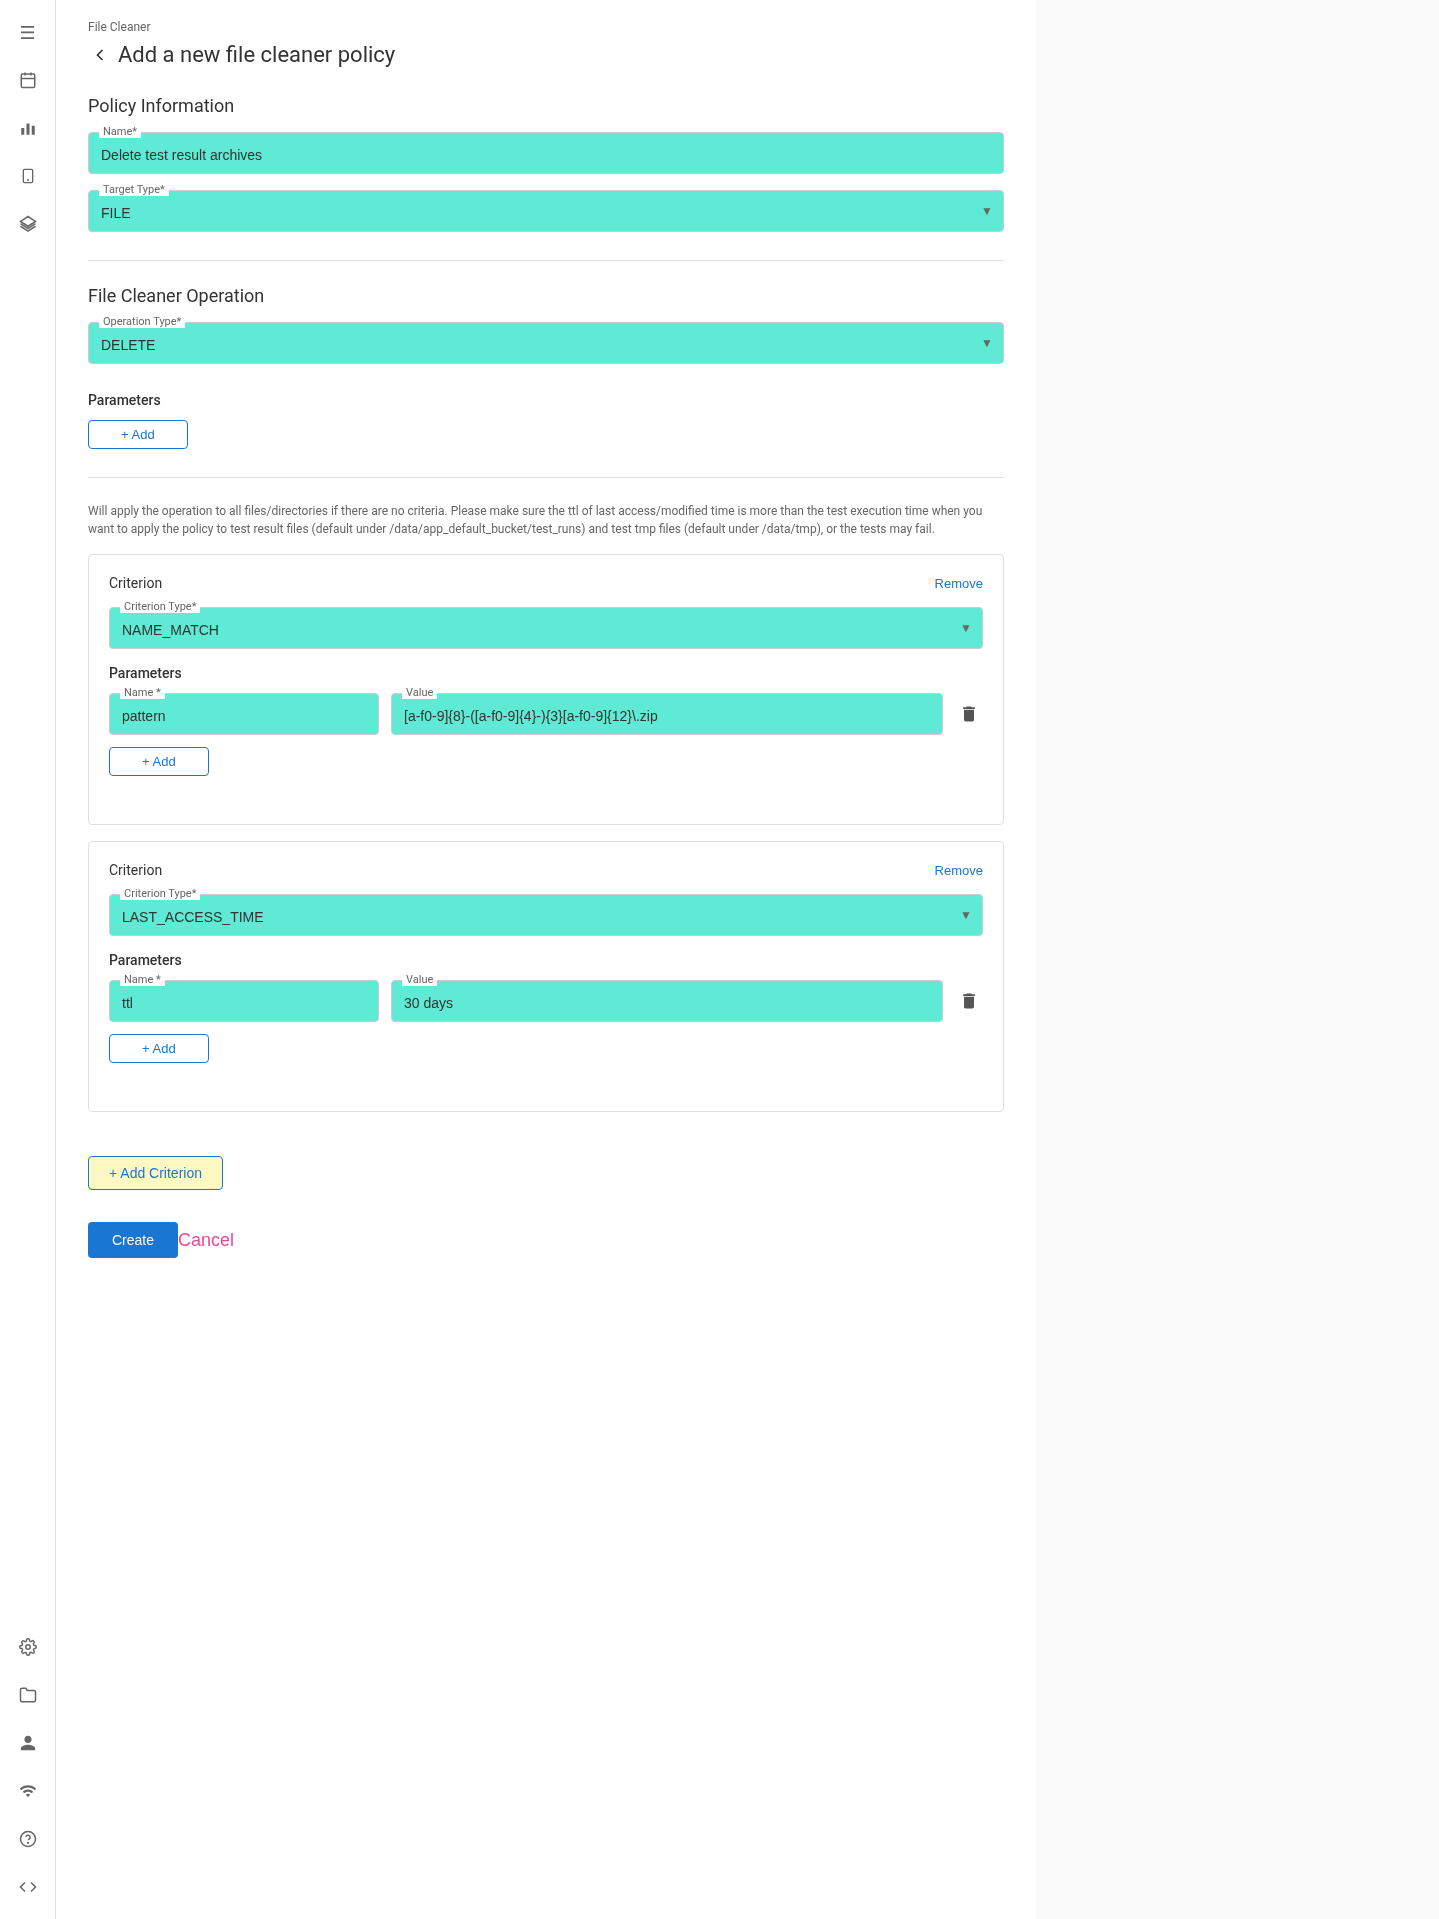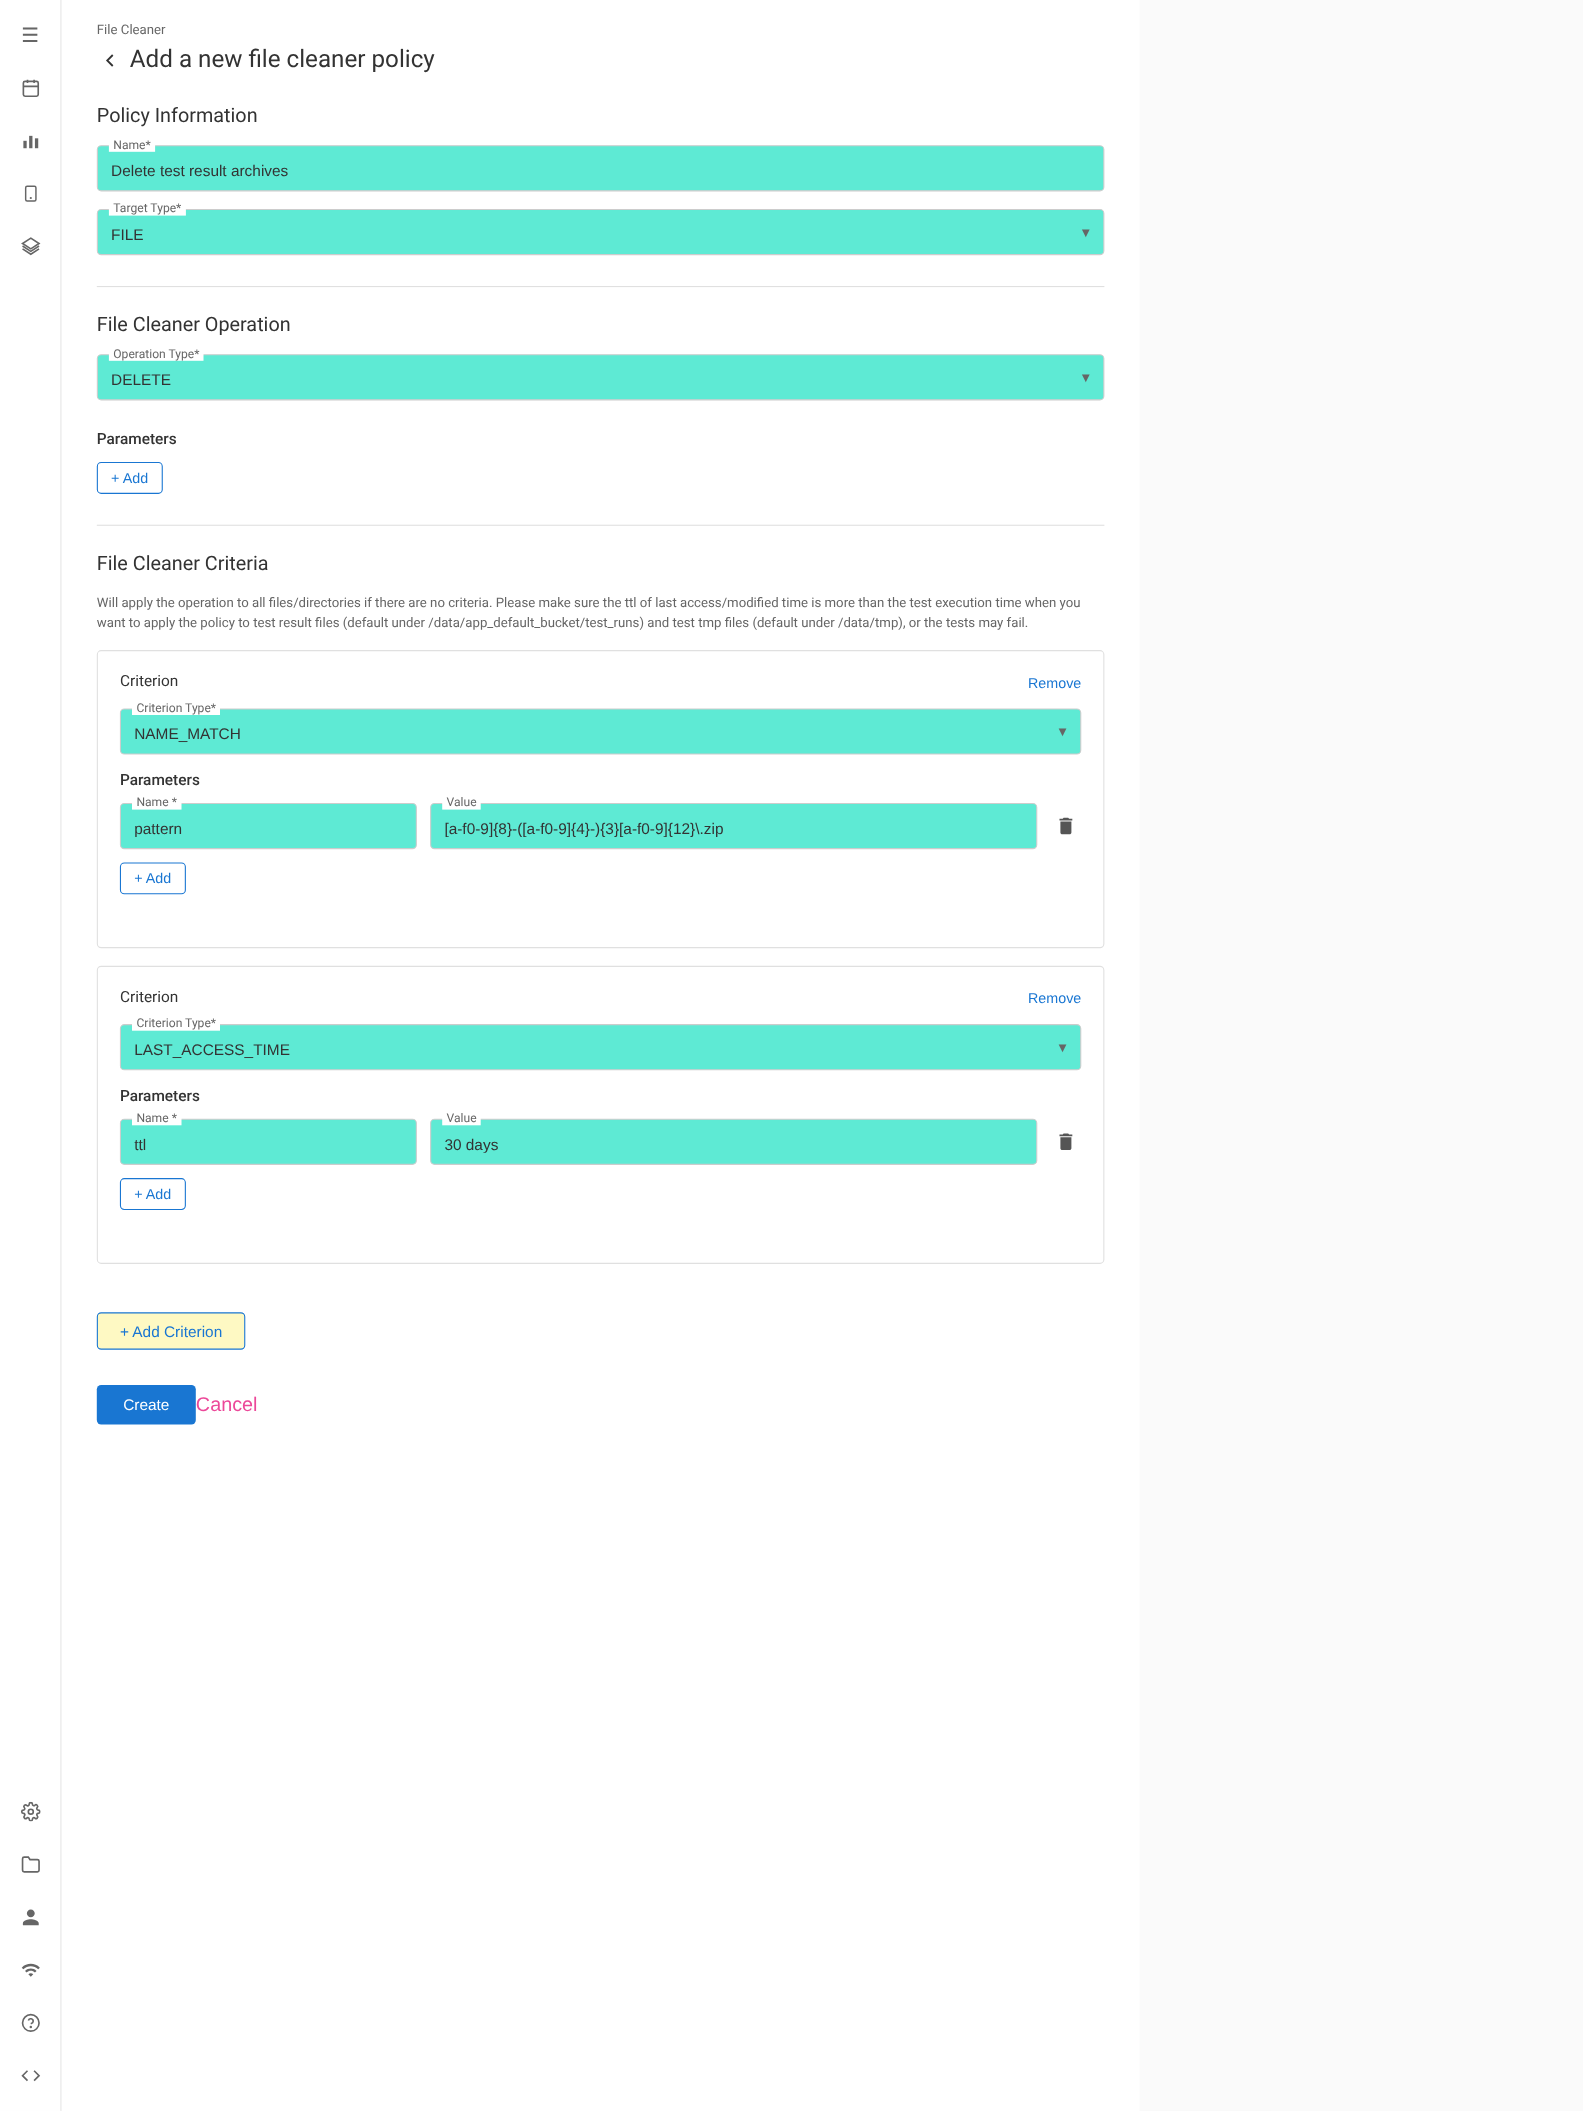--- a/index.html
+++ b/index.html
@@ -155,21 +155,21 @@
       font-size: 14px;
       font-weight: 500;
       color: #333;
       margin-bottom: 12px;
     }
 
     .add-btn {
       border: 1px solid #1976d2;
       background: #fff;
       color: #1976d2;
-      padding: 6px 12px;
+      padding: 6px 32px;
       border-radius: 4px;
       cursor: pointer;
       font-size: 13px;
     }
 
     
     .criterion-card {
       border: 1px solid #e0e0e0;
       border-radius: 4px;
       padding: 20px;
@@ -399,21 +399,20 @@
     </div>
 
     <div class="section">
       <p class="params-title">Parameters</p>
       <button class="add-btn">+ Add</button>
     </div>
 
     <hr class="divider">
 
     <div class="section">
-      <h2 class="section-title">File Cleaner Criteria</h2>
       <p class="criteria-info">Will apply the operation to all files/directories if there are no criteria. Please make sure the ttl of last access/modified time is more than the test execution time when you want to apply the policy to test result files (default under /data/app_default_bucket/test_runs) and test tmp files (default under /data/tmp), or the tests may fail.</p>
 
       <div class="criterion-card">
         <div class="criterion-header">
           <h3 class="criterion-title">Criterion</h3>
           <button class="remove-btn">Remove</button>
         </div>
 
         <div class="field-group">
           <div class="field-wrapper">

